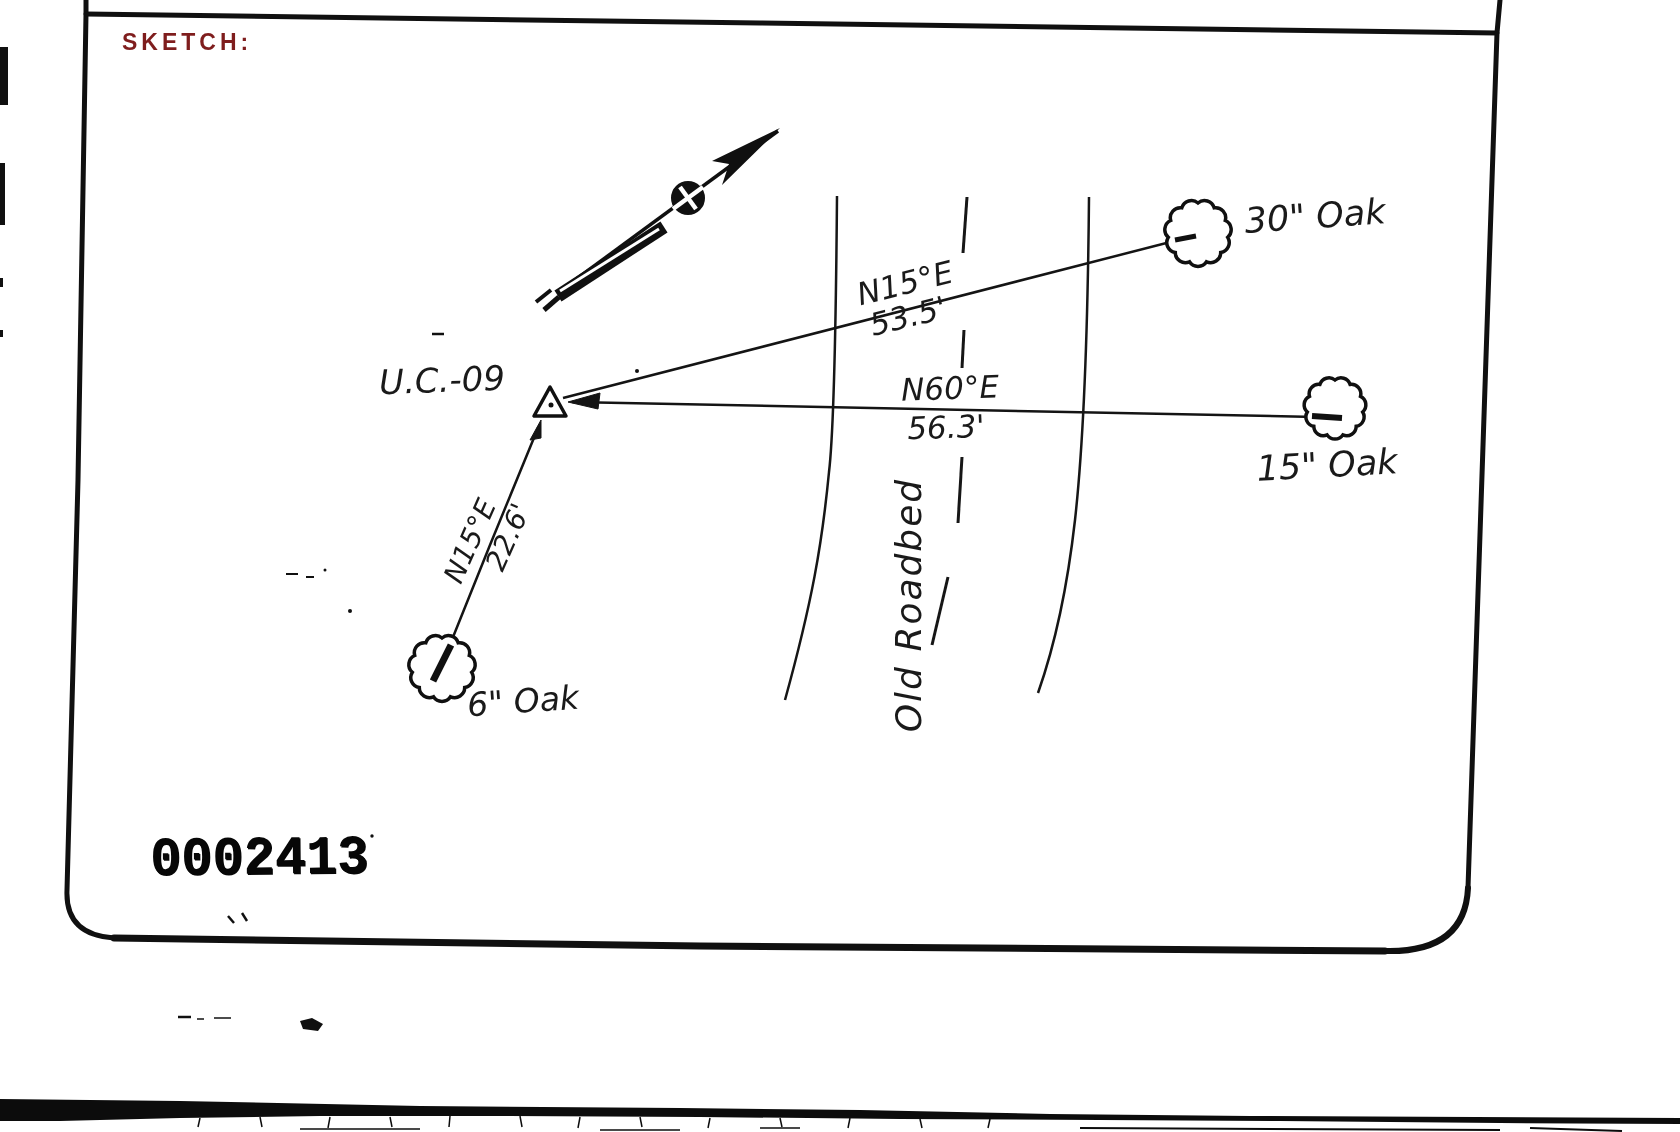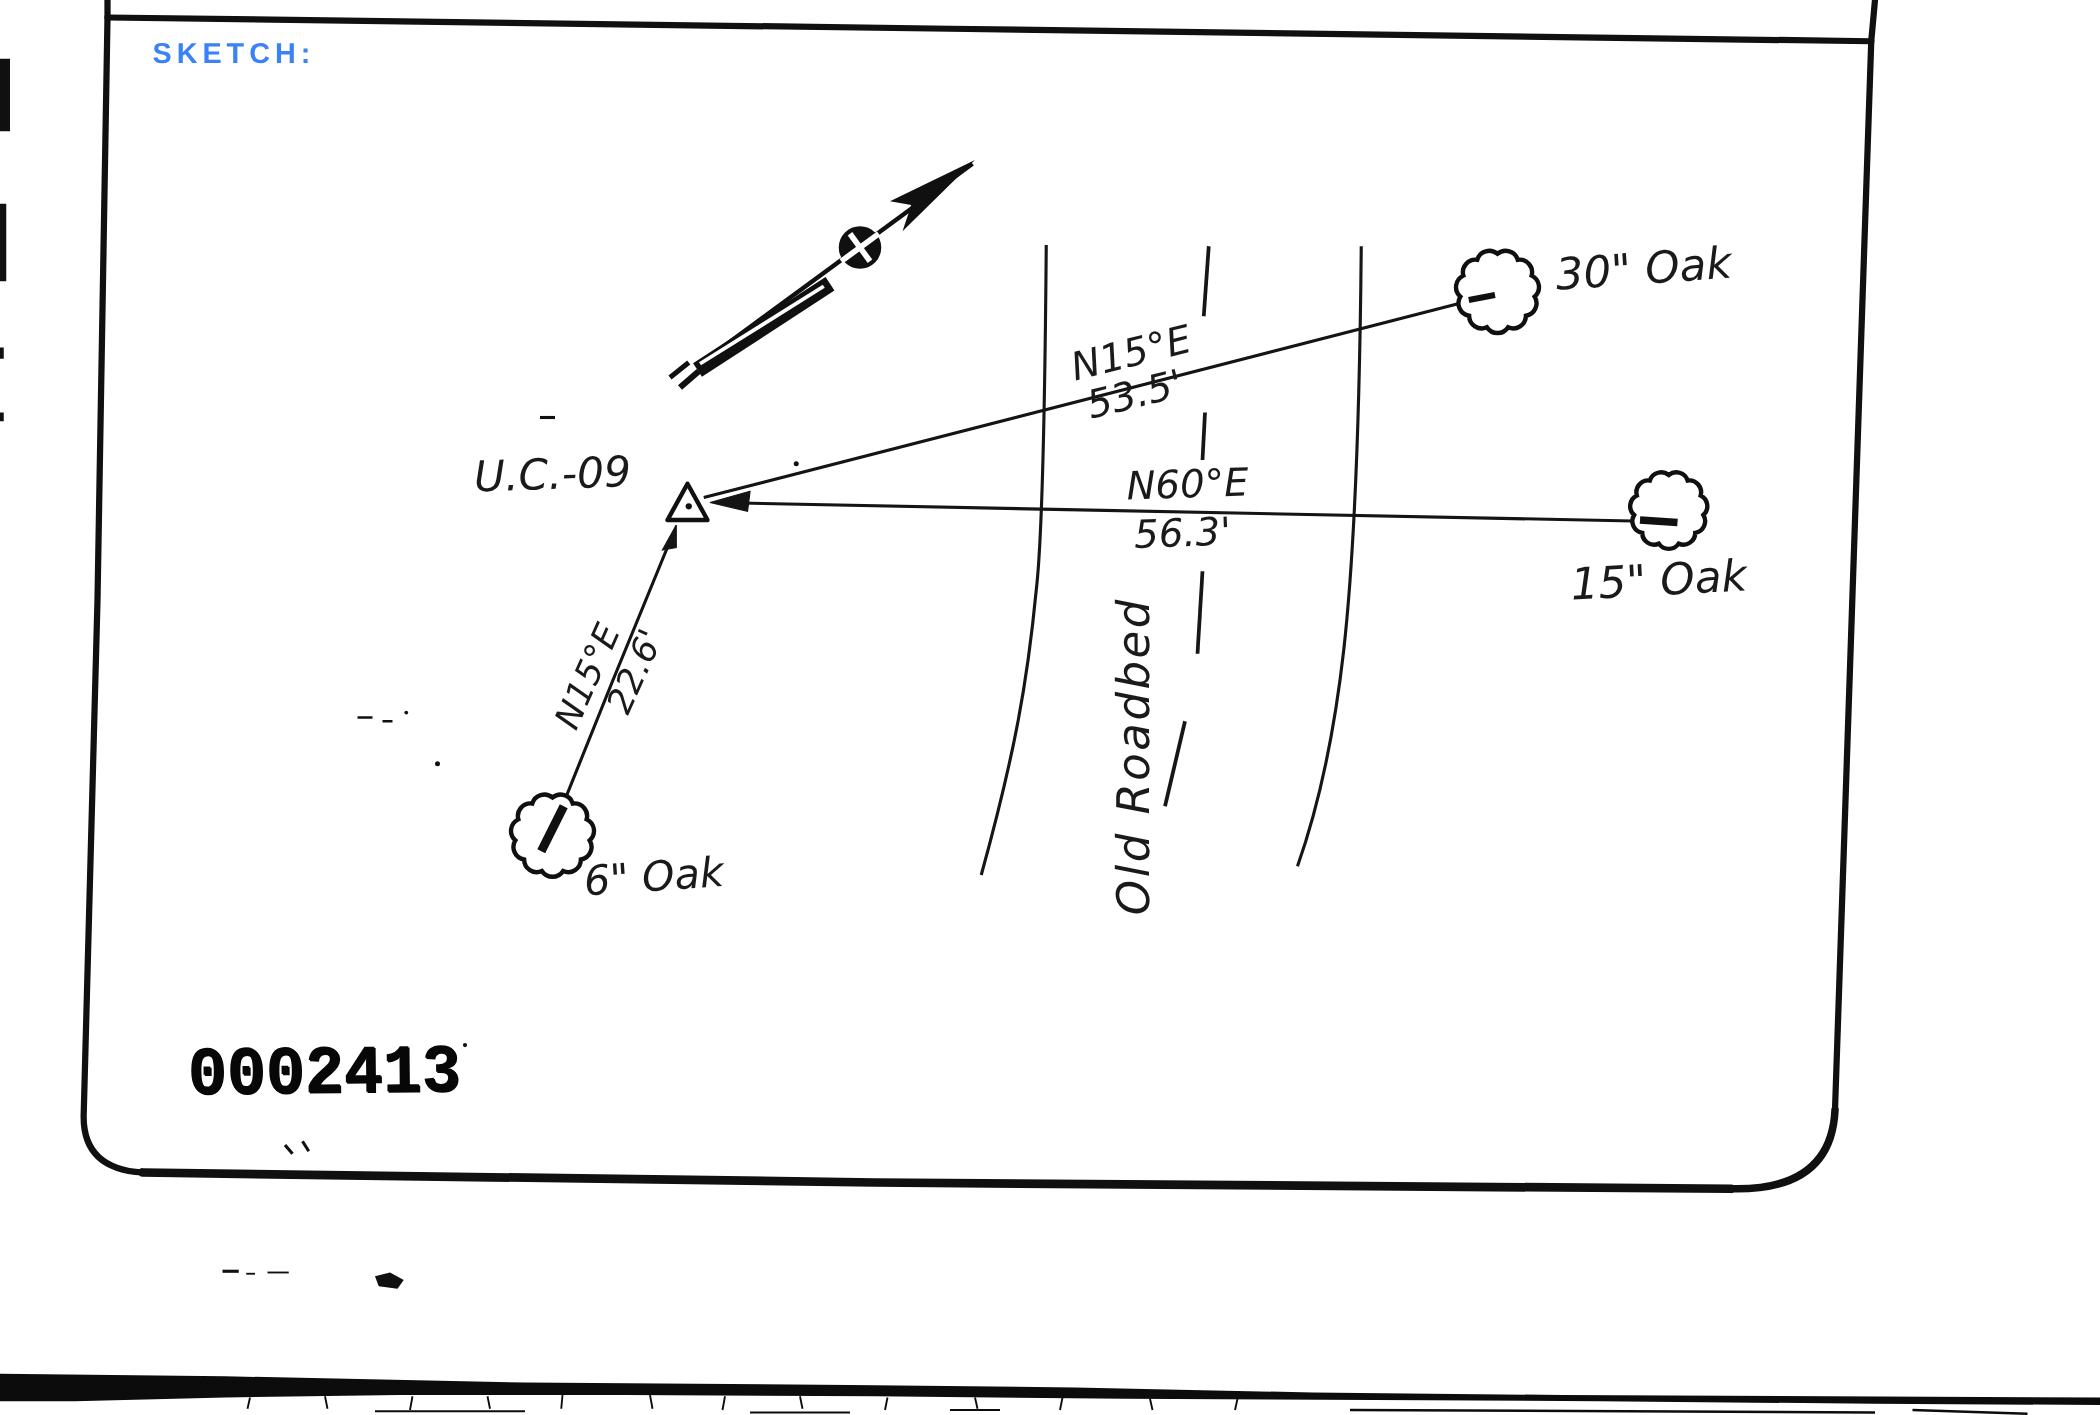--- a/index.html
+++ b/index.html
@@ -3,21 +3,21 @@
 <meta charset="utf-8">
 <style>
   html,body{margin:0;padding:0;background:#ffffff;}
   body{width:1680px;height:1132px;position:relative;overflow:hidden;
        font-family:"Liberation Sans",sans-serif;}
   svg{position:absolute;left:0;top:0;}
   .lbl{position:absolute;white-space:nowrap;color:#141414;}
   .hand{font-family:"DejaVu Sans",sans-serif;font-style:italic;color:#1a1a1a;}
   .ctr{transform:translate(-50%,-50%);}
   .sketch-title{font-family:"Liberation Sans",sans-serif;font-weight:bold;
-       font-size:23px;letter-spacing:4px;color:#3b82f6;}
+       font-size:23px;letter-spacing:4px;color:#7f1d1d;}
   .stamp{font-family:"Liberation Mono","DejaVu Sans Mono",monospace;
        font-weight:bold;font-size:52px;letter-spacing:0px;color:#070707;
        transform:rotate(-0.6deg) scaleY(1.05);text-shadow:1px 1px 0 #070707;}
 </style>
 </head>
 <body>
 
 <svg width="1680" height="1132" viewBox="0 0 1680 1132">
 
   <g stroke="#101010" fill="none" stroke-linecap="round">

